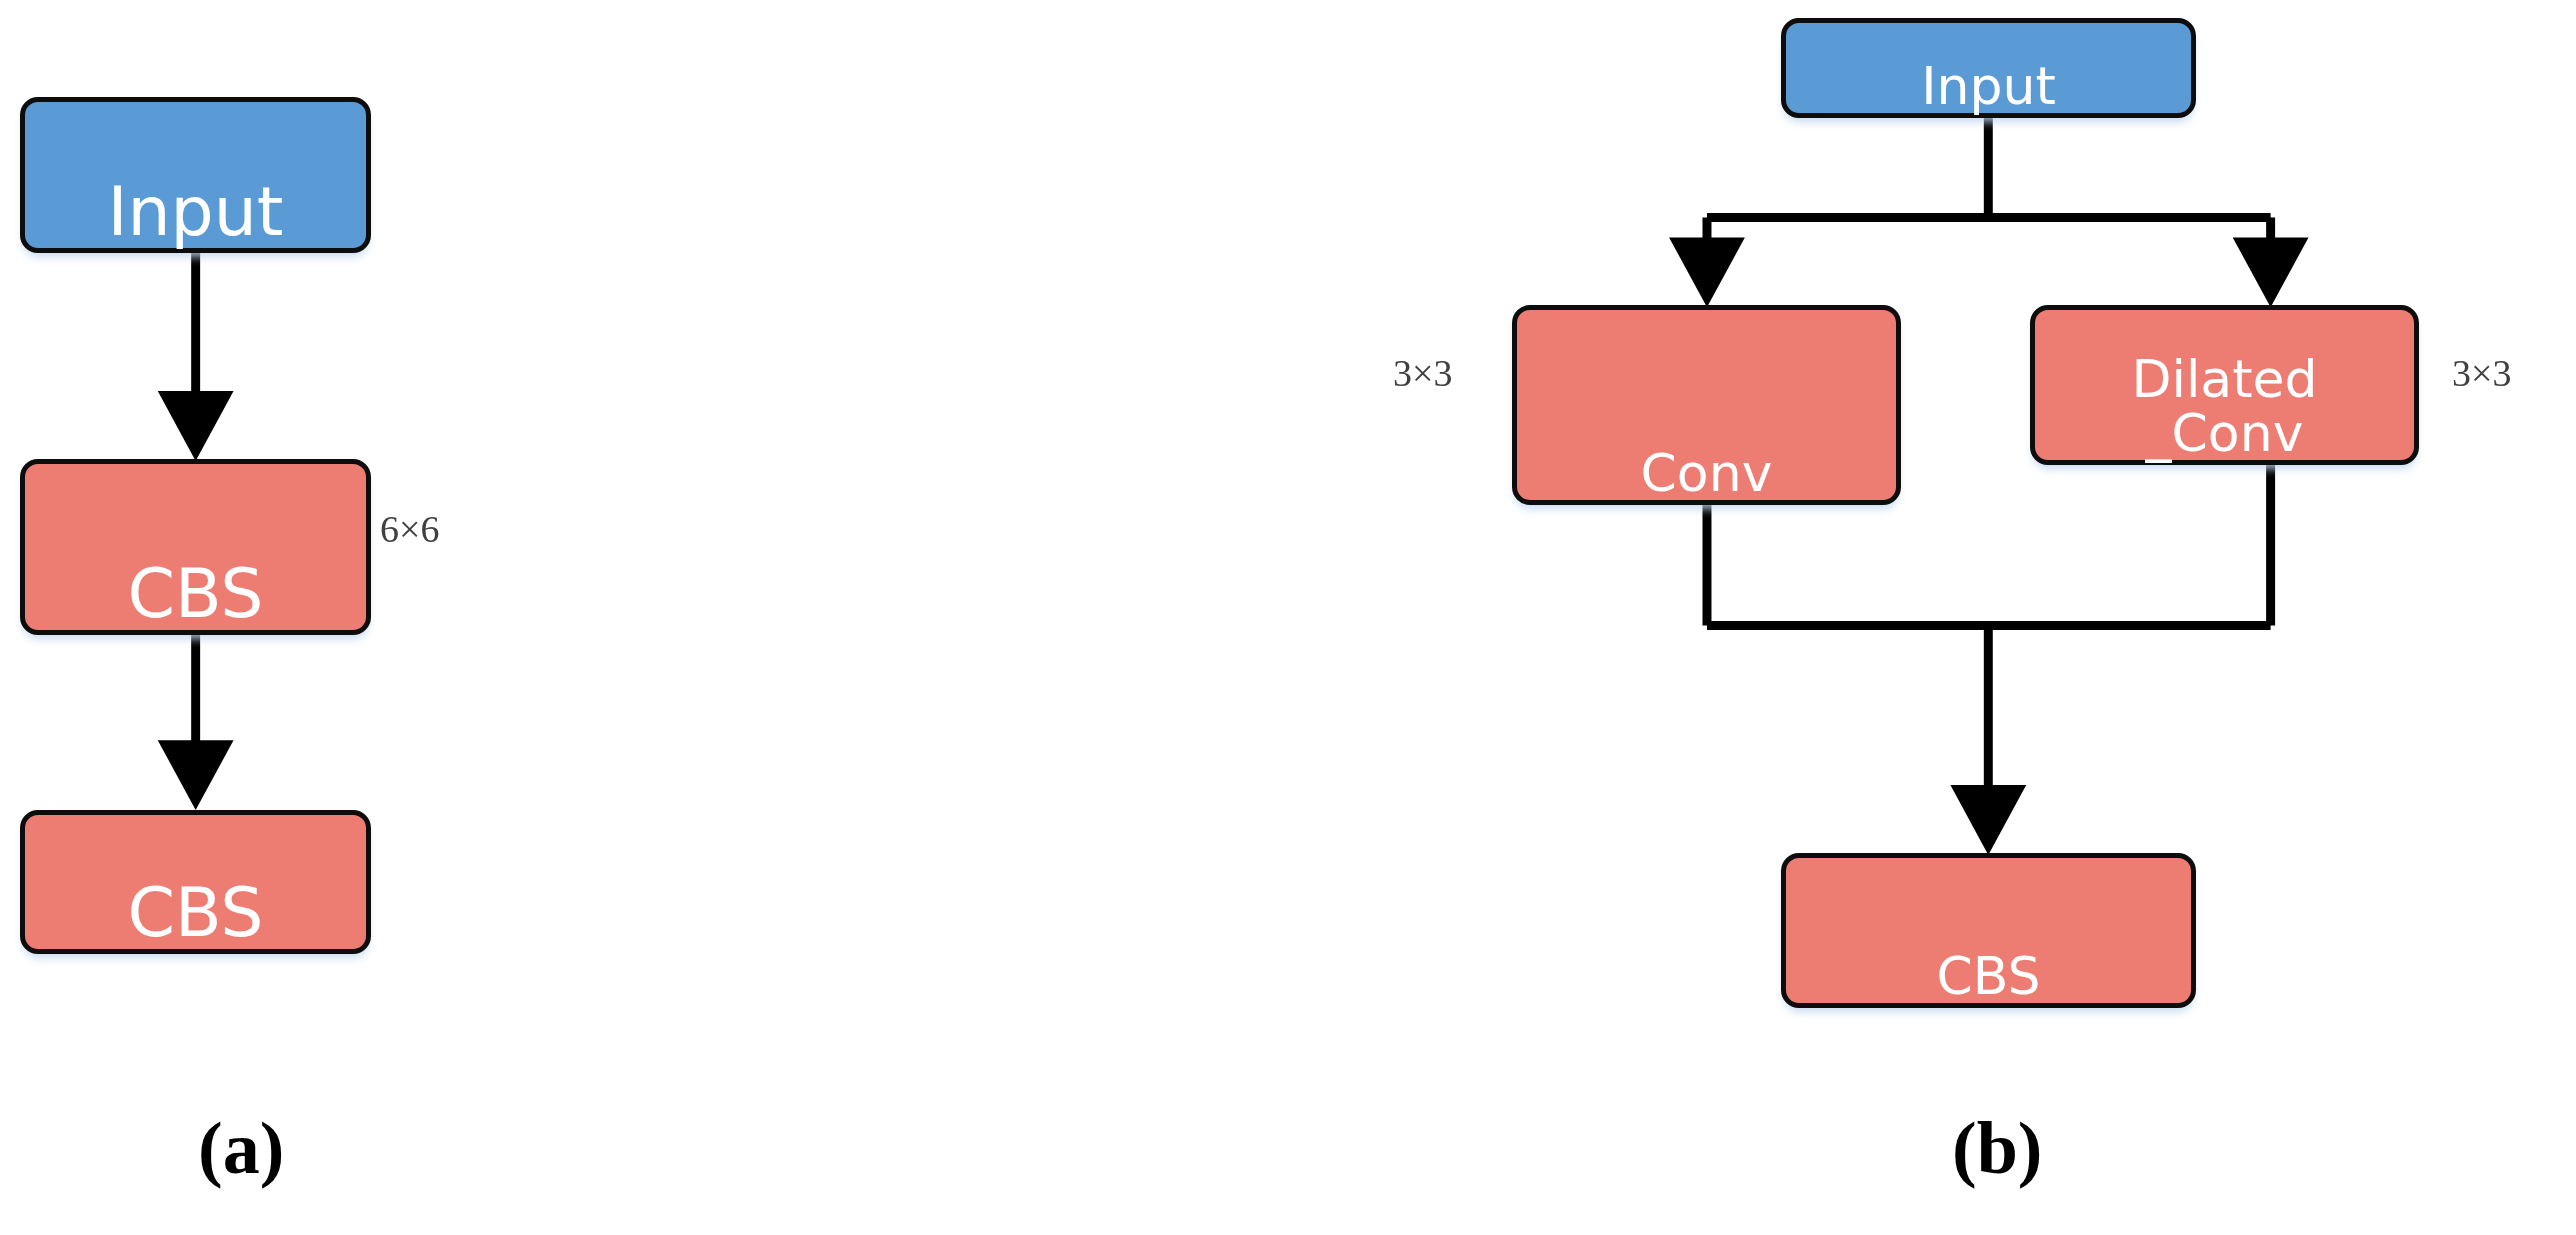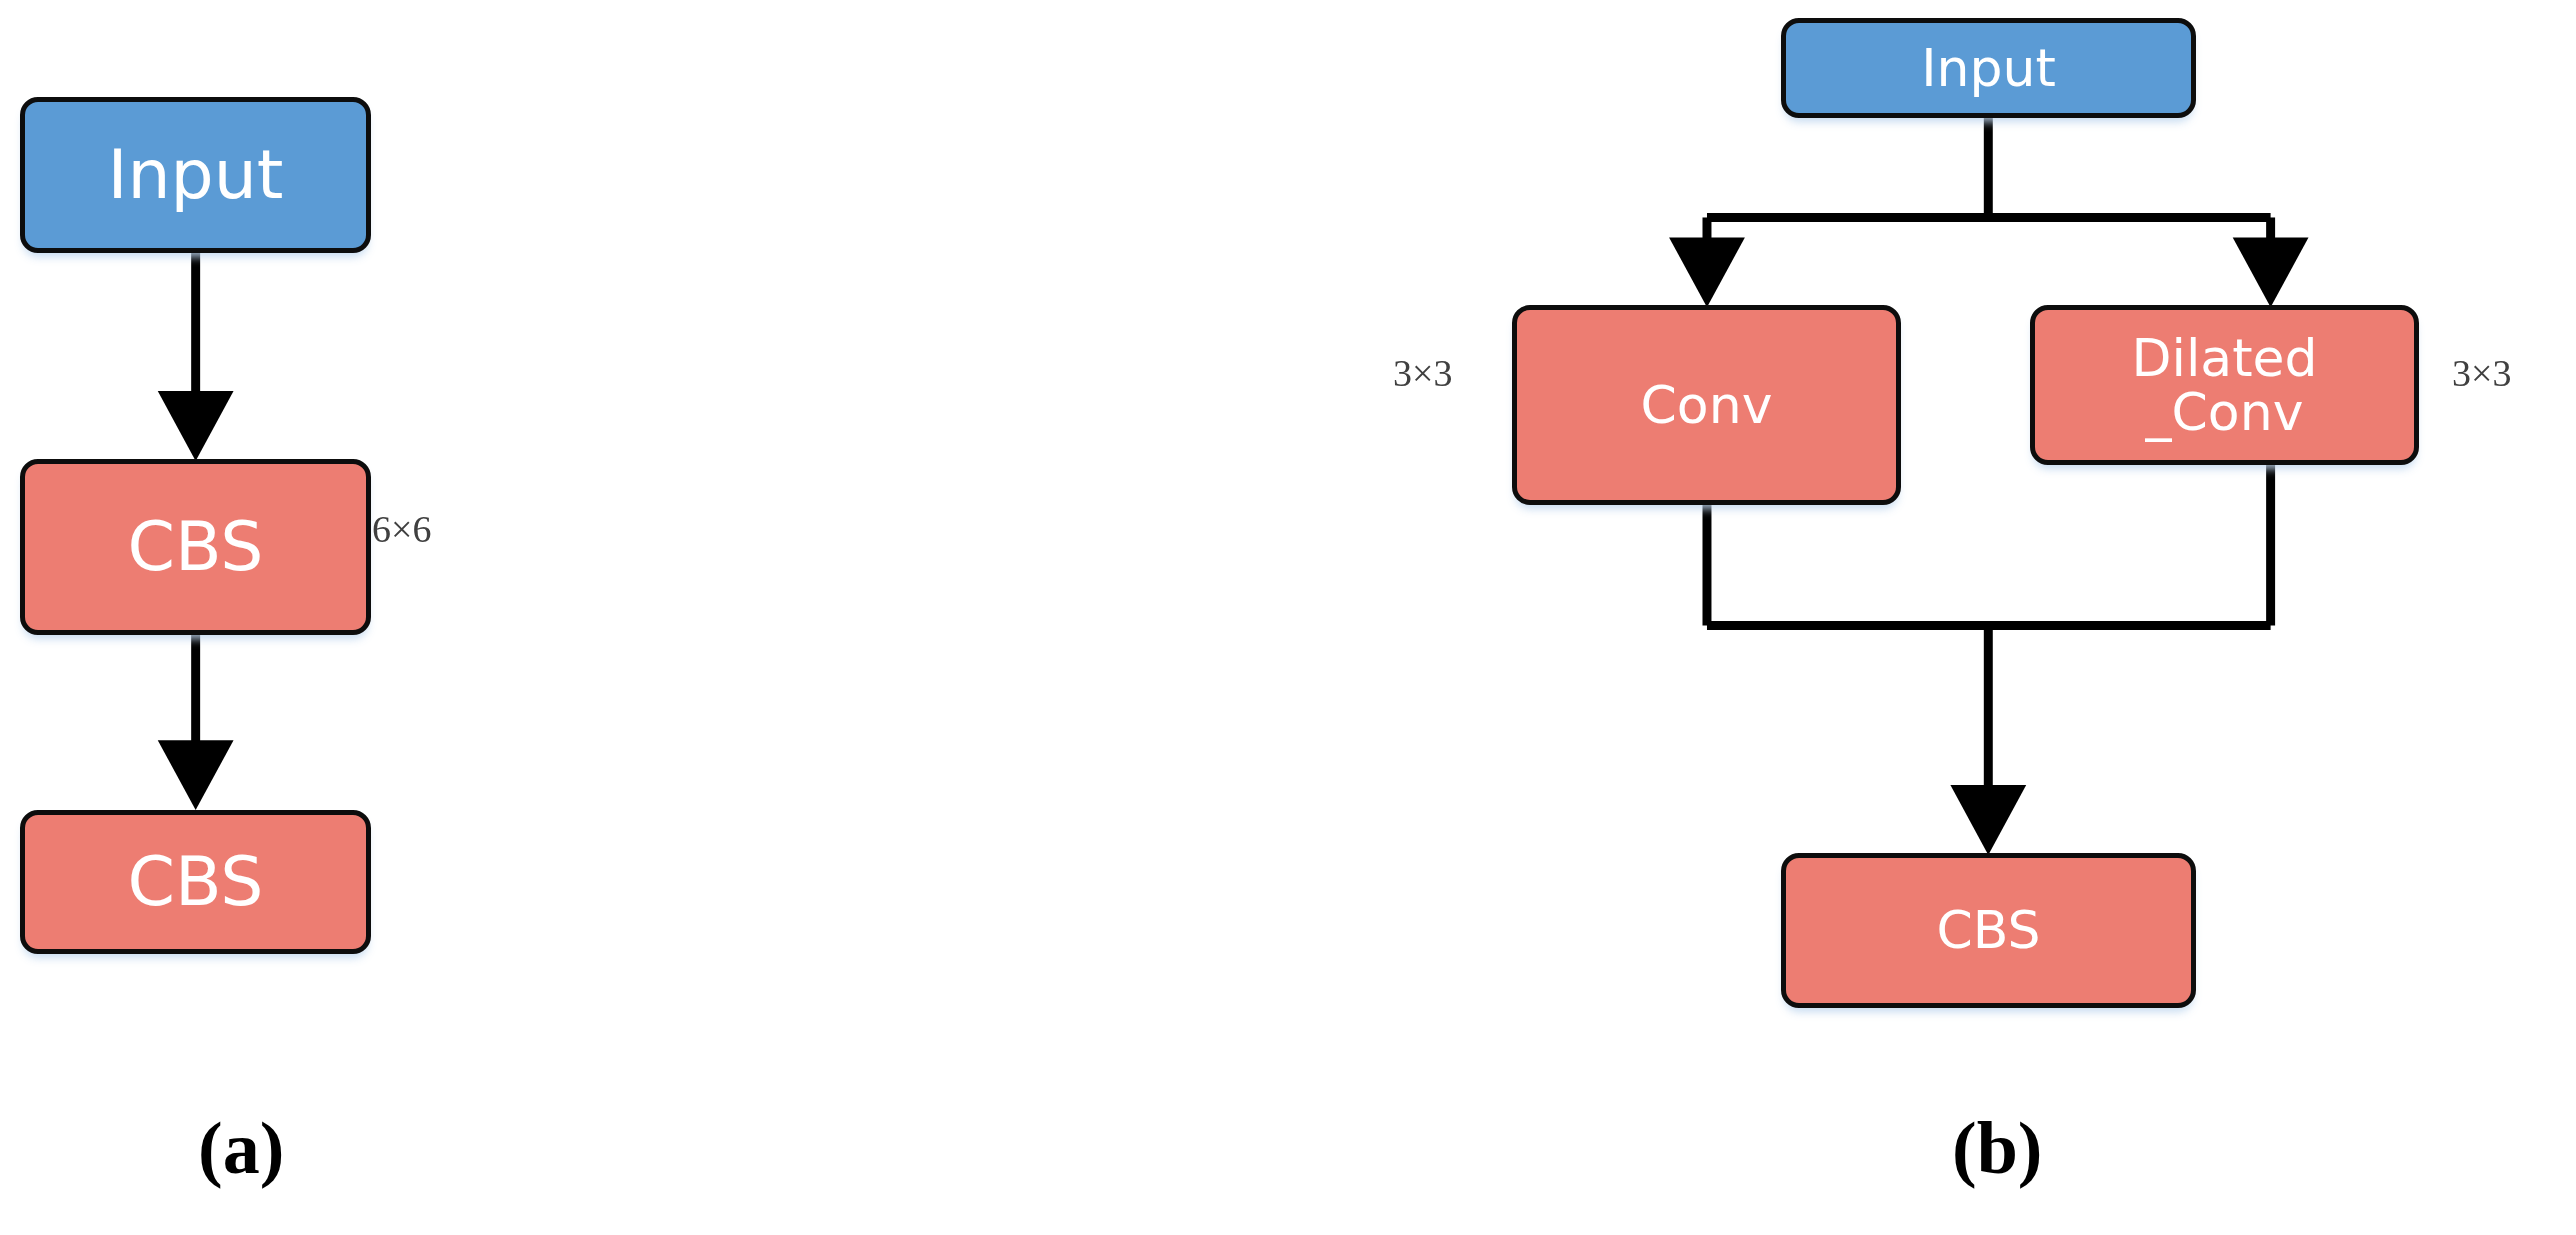--- a/index.html
+++ b/index.html
@@ -19,21 +19,21 @@
     overflow: hidden;
   }
 
   
   .node {
     position: absolute;
     box-sizing: border-box;
     border: 5px solid #0d0d0d;
     border-radius: 18px;
     display: flex;
-    align-items: center;
+    align-items: flex-end;
     justify-content: center;
     text-align: center;
     color: #ffffff;
     font-family: "DejaVu Sans", sans-serif;
     font-weight: 400;
     line-height: 1.04;
     box-shadow: 0 7px 9px -3px rgba(190, 214, 238, 0.85);
     user-select: none;
   }
   .node.blue  { background: #5b9bd5; }
@@ -133,21 +133,21 @@
   <div>
 
     <div class="node blue" style="left:20px; top:97px; width:351px; height:156px; font-size:68px;">
       <span class="node-label">Input</span>
     </div>
 
     <div class="node salmon" style="left:20px; top:459px; width:351px; height:176px; font-size:68px;">
       <span class="node-label">CBS</span>
     </div>
 
-    <span class="kernel-note" style="left:372px; top:507px; font-size:38px;">6×6</span>
+    <span class="kernel-note" style="left:380px; top:507px; font-size:38px;">6×6</span>
 
     <div class="node salmon" style="left:20px; top:810px; width:351px; height:144px; font-size:68px;">
       <span class="node-label">CBS</span>
     </div>
 
     <span class="caption" style="left:198px; top:1106px; font-size:74px;">(a)</span>
   </div>
 
   <div>
 

